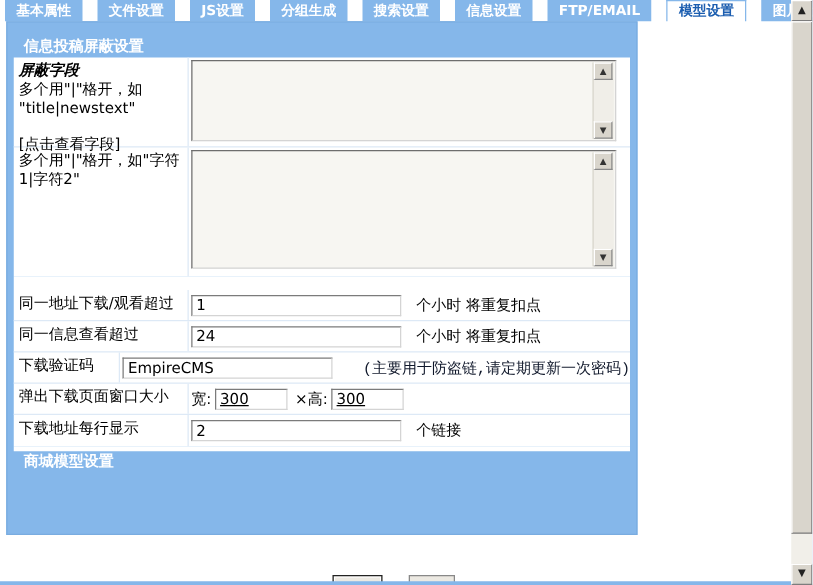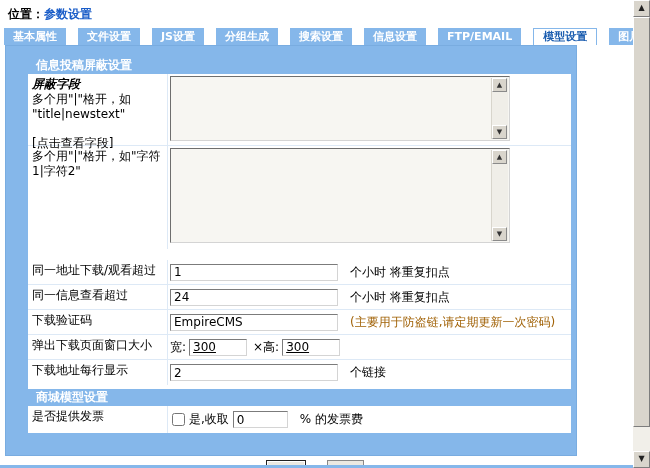--- a/index.html
+++ b/index.html
@@ -10,22 +10,22 @@
   .breadcrumb{height:28px;box-sizing:border-box;padding:6px 0 0 8px;font-weight:bold;}
   .breadcrumb .crumb-link{color:#1A5DC8;cursor:pointer;}
 
   
   .tabbar{display:flex;gap:12px;margin-left:4px;height:17px;}
   .tab{background:#85B7EA;color:#fff;font-size:11px;font-weight:bold;line-height:17px;
        padding:0 9px;white-space:nowrap;cursor:pointer;}
   .tab.active{background:#fff;color:#1C5EB0;border:1px solid #85B7EA;border-bottom:none;line-height:15px;}
 
   
-  .panel{margin-left:5px;width:572px;height:411px;box-sizing:border-box;background:#85B7EA;
-         padding:11px 5px 0 22px;border:1px solid #79ACE0;}
+  .panel{margin-left:5px;width:505px;height:411px;box-sizing:border-box;background:#85B7EA;
+         padding:11px 5px 0 5px;border:1px solid #79ACE0;}
   .sec-h{height:17px;line-height:17px;color:#fff;font-weight:bold;padding-left:8px;font-size:12px;}
   .tbl{background:#fff;}
   .gap10{height:11px;background:#fff;}
   .gap4{height:4px;background:#fff;}
   .trow{display:flex;border-bottom:1px solid #DDE9F6;box-sizing:border-box;}
   .trow:last-child{border-bottom:none;}
   .lblcell{width:140px;box-sizing:border-box;border-right:1px solid #DDE9F6;padding:3px 4px;line-height:15px;}
   .fldcell{flex:1;box-sizing:border-box;padding:2px 0 2px 2px;display:flex;align-items:center;}
   .fldcell.top{align-items:flex-start;}
   .rowA{height:72px;}
@@ -47,21 +47,21 @@
   .sb-arrow.up{top:0;}
   .sb-arrow.down{bottom:0;}
 
   
   .txt{height:17px;box-sizing:border-box;border:1px solid;border-color:#7B7B7B #D4D4D4 #D4D4D4 #7B7B7B;
        background:#fff;font:12px "DejaVu Sans","Liberation Sans",sans-serif;padding:1px 3px;}
   .w-main{width:168px;}
   .w-size{width:58px;text-decoration:underline;}
   .w-small{width:55px;}
   .suffix{margin-left:12px;white-space:nowrap;}
-  .note{color:#a16207;margin-left:12px;white-space:nowrap;}
+  .note{color:#0f172a;margin-left:24px;white-space:nowrap;font-family:Liberation Mono, monospace;}
   .sizelbl{margin-right:3px;white-space:nowrap;}
   .sizelbl2{margin:0 3px 0 6px;white-space:nowrap;}
   .chk{margin:0 4px 0 2px;}
   .chklbl{margin-right:4px;white-space:nowrap;}
 
   
   .bottombar{position:absolute;left:0;top:456px;width:633px;height:12px;background:#fff;overflow:hidden;}
   .btn{position:absolute;top:4px;height:20px;box-sizing:border-box;background:#ECE9E2;cursor:pointer;}
   .btn.submit{left:266px;width:40px;border:1px solid #222;box-shadow:inset 0 0 0 1px #fff;}
   .btn.reset{left:327px;width:37px;border:1px solid #888;}
@@ -75,23 +75,20 @@
   .vs-up{top:0;}
   .vs-down{bottom:0;}
   .vs-thumb{position:absolute;left:0;top:17px;width:17px;height:410px;box-sizing:border-box;
             background:#D9D5CC;border:1px solid;border-color:#FFF #7D7D7D #7D7D7D #FFF;cursor:grab;}
 </style>
 </head>
 <body>
 
 <div class="screen">
 
-  <div class="breadcrumb">
-    <span>位置：</span><span class="crumb-link">参数设置</span>
-  </div>
 
   <div class="tabbar">
     <div class="tab">基本属性</div>
     <div class="tab">文件设置</div>
     <div class="tab">JS设置</div>
     <div class="tab">分组生成</div>
     <div class="tab">搜索设置</div>
     <div class="tab">信息设置</div>
     <div class="tab">FTP/EMAIL</div>
     <div class="tab active">模型设置</div>
@@ -173,31 +170,20 @@
           <input class="txt w-main" value="2" style="">
           <span class="suffix">个链接</span>
         </div>
       </div>
     </div>
 
     <div class="gap4"></div>
 
     <div class="sec-h">商城模型设置</div>
 
-    <div class="tbl">
-      <div class="trow trow-m">
-        <div class="lblcell">是否提供发票</div>
-        <div class="fldcell">
-          <input type="checkbox" class="chk" style="">
-          <span class="chklbl">是,收取</span>
-          <input class="txt w-small" value="0" style="">
-          <span class="suffix">% 的发票费</span>
-        </div>
-      </div>
-    </div>
 
   </div>
 
   <div class="bottombar">
     <div class="btn submit"></div>
     <div class="btn reset"></div>
   </div>
   <div class="bottom-line"></div>
 
   <div class="vscroll">

